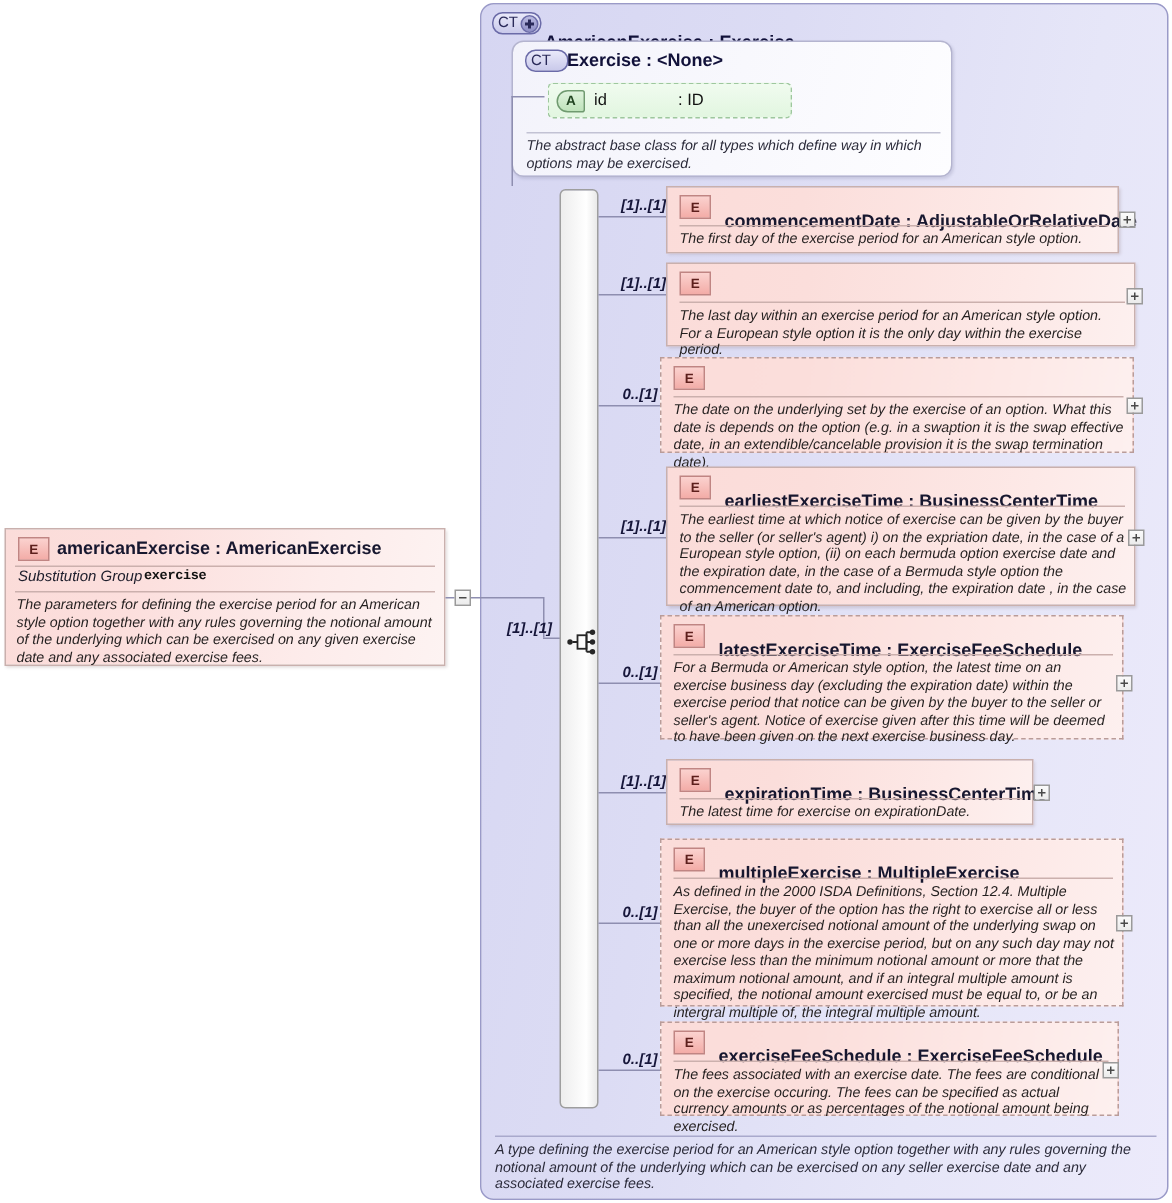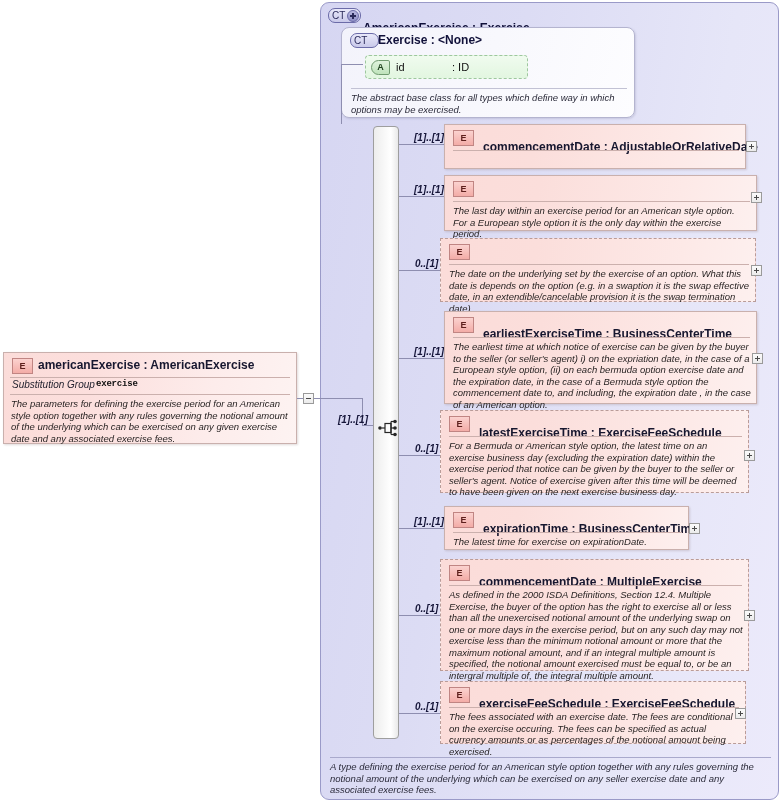--- a/index.html
+++ b/index.html
@@ -223,20 +223,21 @@
     <circle cx="17" cy="9" r="1.8" fill="#262626"></circle>
     <circle cx="17" cy="15.5" r="1.8" fill="#262626"></circle>
   </svg>
 
   <div class="ln h" style="left:399px;top:144px;width:45px;"></div>
   <div class="card" style="left:414px;top:132px;">[1]..[1]</div>
   <div class="ebox solid" style="left:444px;top:124px;width:302px;height:45px;">
     <div class="icon-e">E</div>
     <div class="ebox-title">commencementDate : AdjustableOrRelativeDate</div>
     <div class="hr-sep" style="left:8px;top:25px;width:286px;"></div>
+    <div class="desc" style="left:8px;top:29px;width:288px;">The first day of the exercise period for an American style option.</div>
   </div>
   <div class="tog plus" style="left:746px;top:141px;"></div>
 
   <div class="ln h" style="left:399px;top:196px;width:45px;"></div>
   <div class="card" style="left:414px;top:184px;">[1]..[1]</div>
   <div class="ebox solid" style="left:444px;top:175px;width:313px;height:56px;">
     <div class="icon-e">E</div>
     <div class="hr-sep" style="left:8px;top:25px;width:297px;"></div>
     <div class="desc" style="left:8px;top:29px;width:298px;">The last day within an exercise period for an American style option. For a European style option it is the only day within the exercise period.</div>
   </div>
@@ -278,21 +279,21 @@
     <div class="ebox-title">expirationTime : BusinessCenterTime</div>
     <div class="hr-sep" style="left:8px;top:25px;width:229px;"></div>
     <div class="desc" style="left:8px;top:29px;width:231px;">The latest time for exercise on expirationDate.</div>
   </div>
   <div class="tog plus" style="left:689px;top:523px;"></div>
 
   <div class="ln h" style="left:399px;top:615px;width:41px;"></div>
   <div class="card" style="left:415px;top:603px;">0..[1]</div>
   <div class="ebox dashed" style="left:440px;top:559px;width:309px;height:112px;">
     <div class="icon-e">E</div>
-    <div class="ebox-title">commencementDate : MultipleExercise</div>
+    <div class="ebox-title">multipleExercise : MultipleExercise</div>
     <div class="hr-sep" style="left:8px;top:25px;width:293px;"></div>
     <div class="desc" style="left:8px;top:29px;width:295px;">As defined in the 2000 ISDA Definitions, Section 12.4. Multiple Exercise, the buyer of the option has the right to exercise all or less than all the unexercised notional amount of the underlying swap on one or more days in the exercise period, but on any such day may not exercise less than the minimum notional amount or more that the maximum notional amount, and if an integral multiple amount is specified, the notional amount exercised must be equal to, or be an intergral multiple of, the integral multiple amount.</div>
   </div>
   <div class="tog plus" style="left:744px;top:610px;"></div>
 
   <div class="ln h" style="left:399px;top:713px;width:41px;"></div>
   <div class="card" style="left:415px;top:701px;">0..[1]</div>
   <div class="ebox dashed" style="left:440px;top:681px;width:306px;height:63px;">
     <div class="icon-e">E</div>
     <div class="ebox-title">exerciseFeeSchedule : ExerciseFeeSchedule</div>

